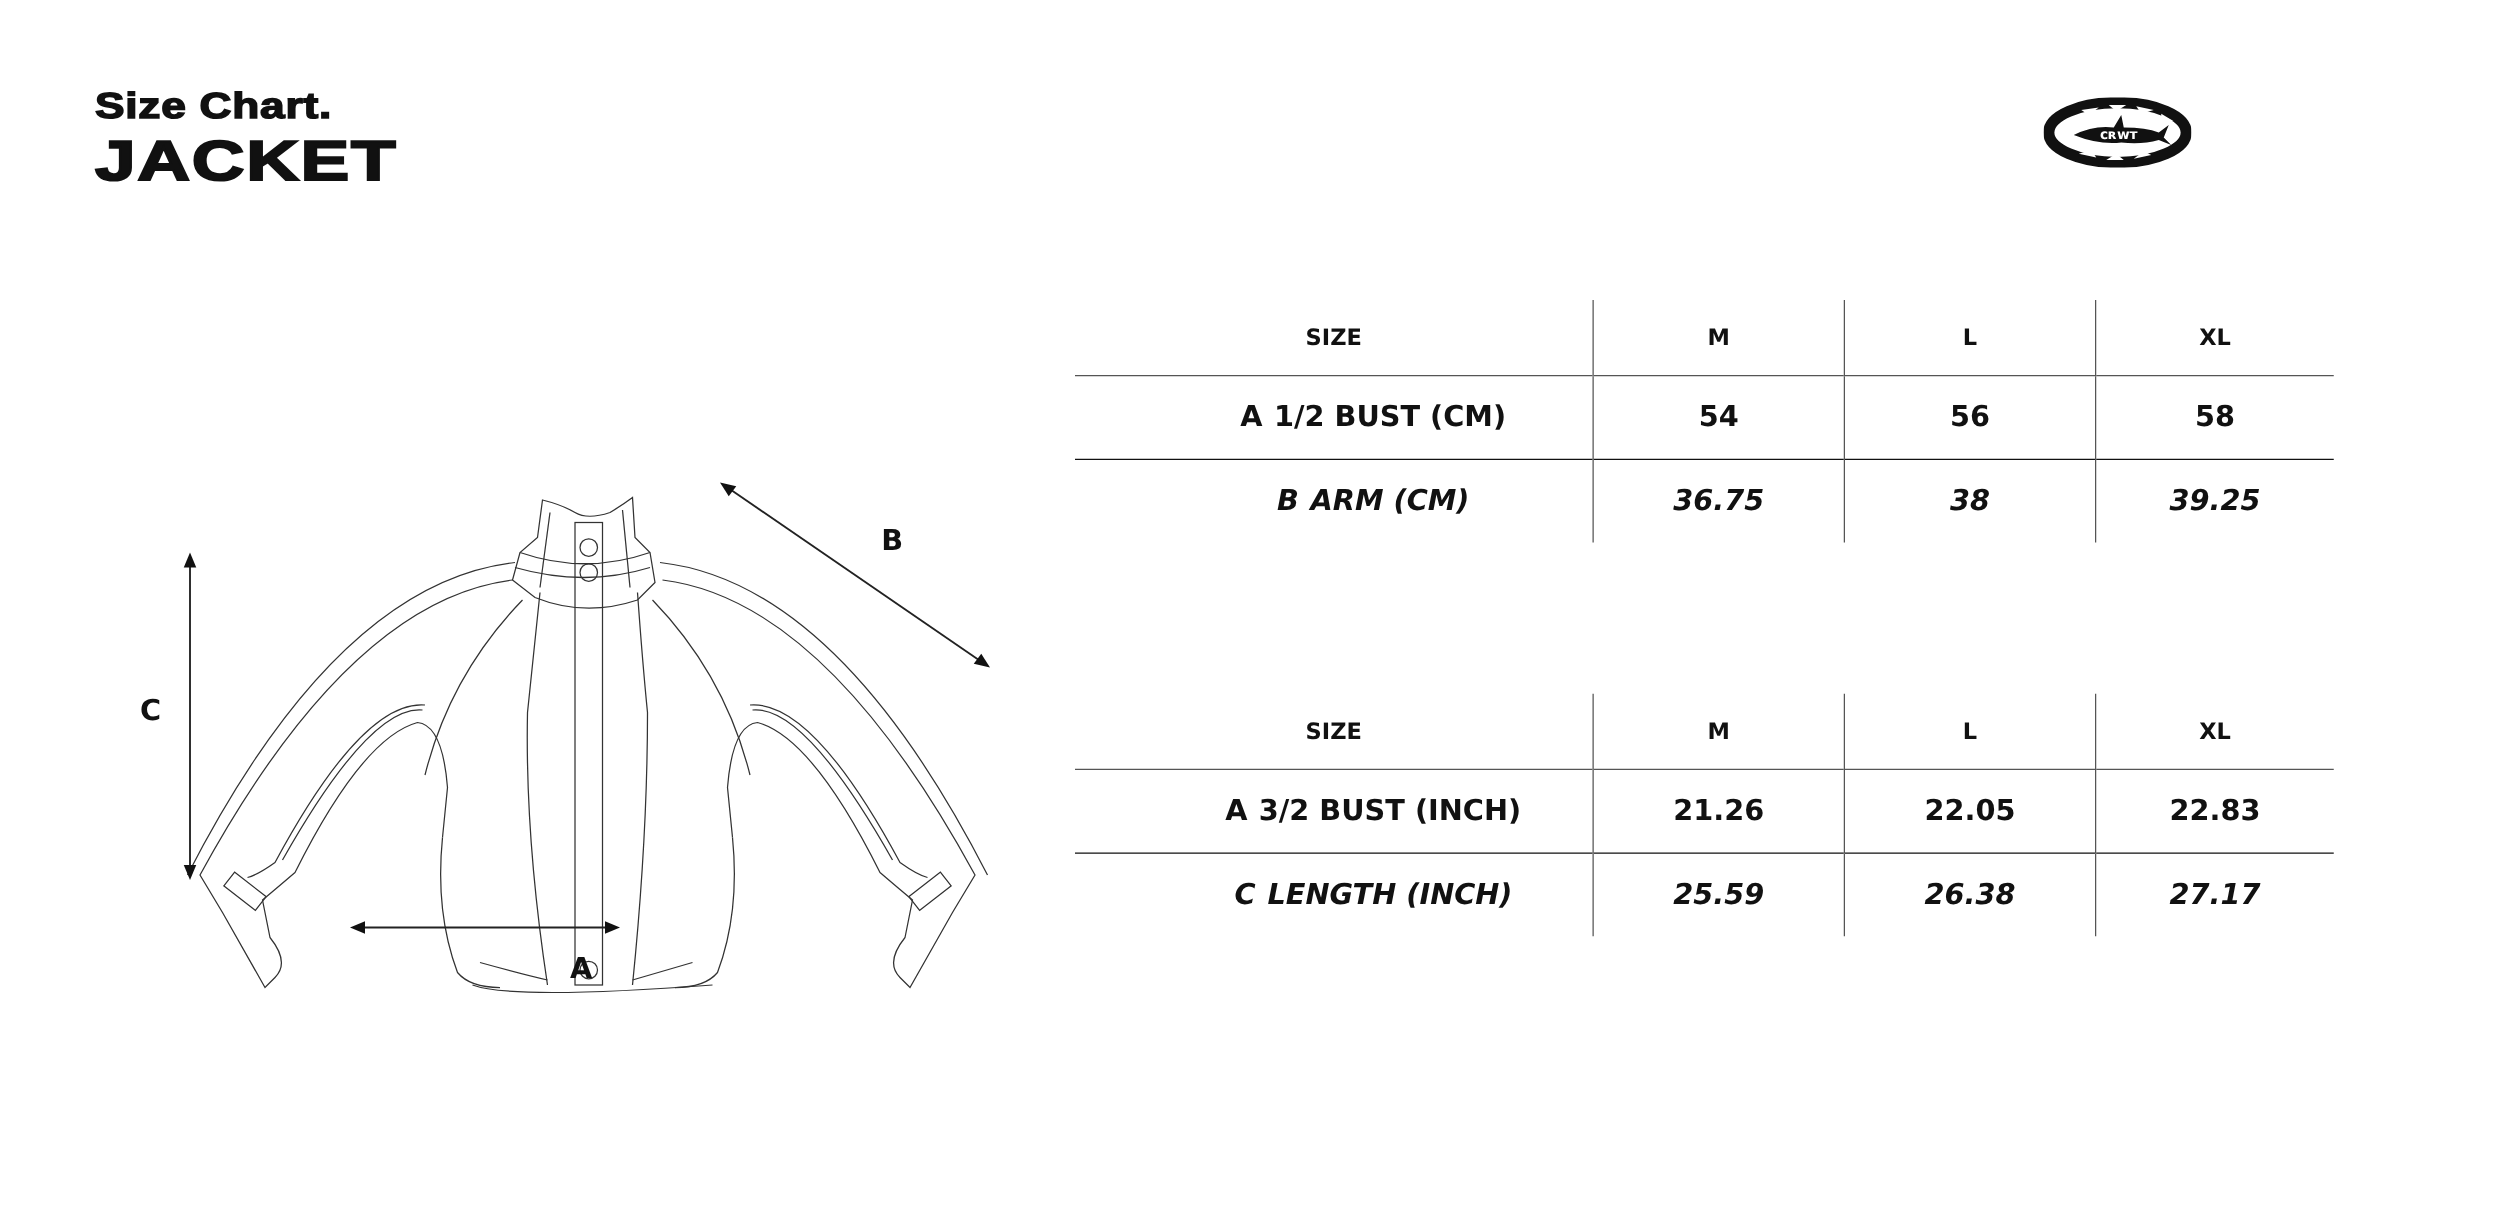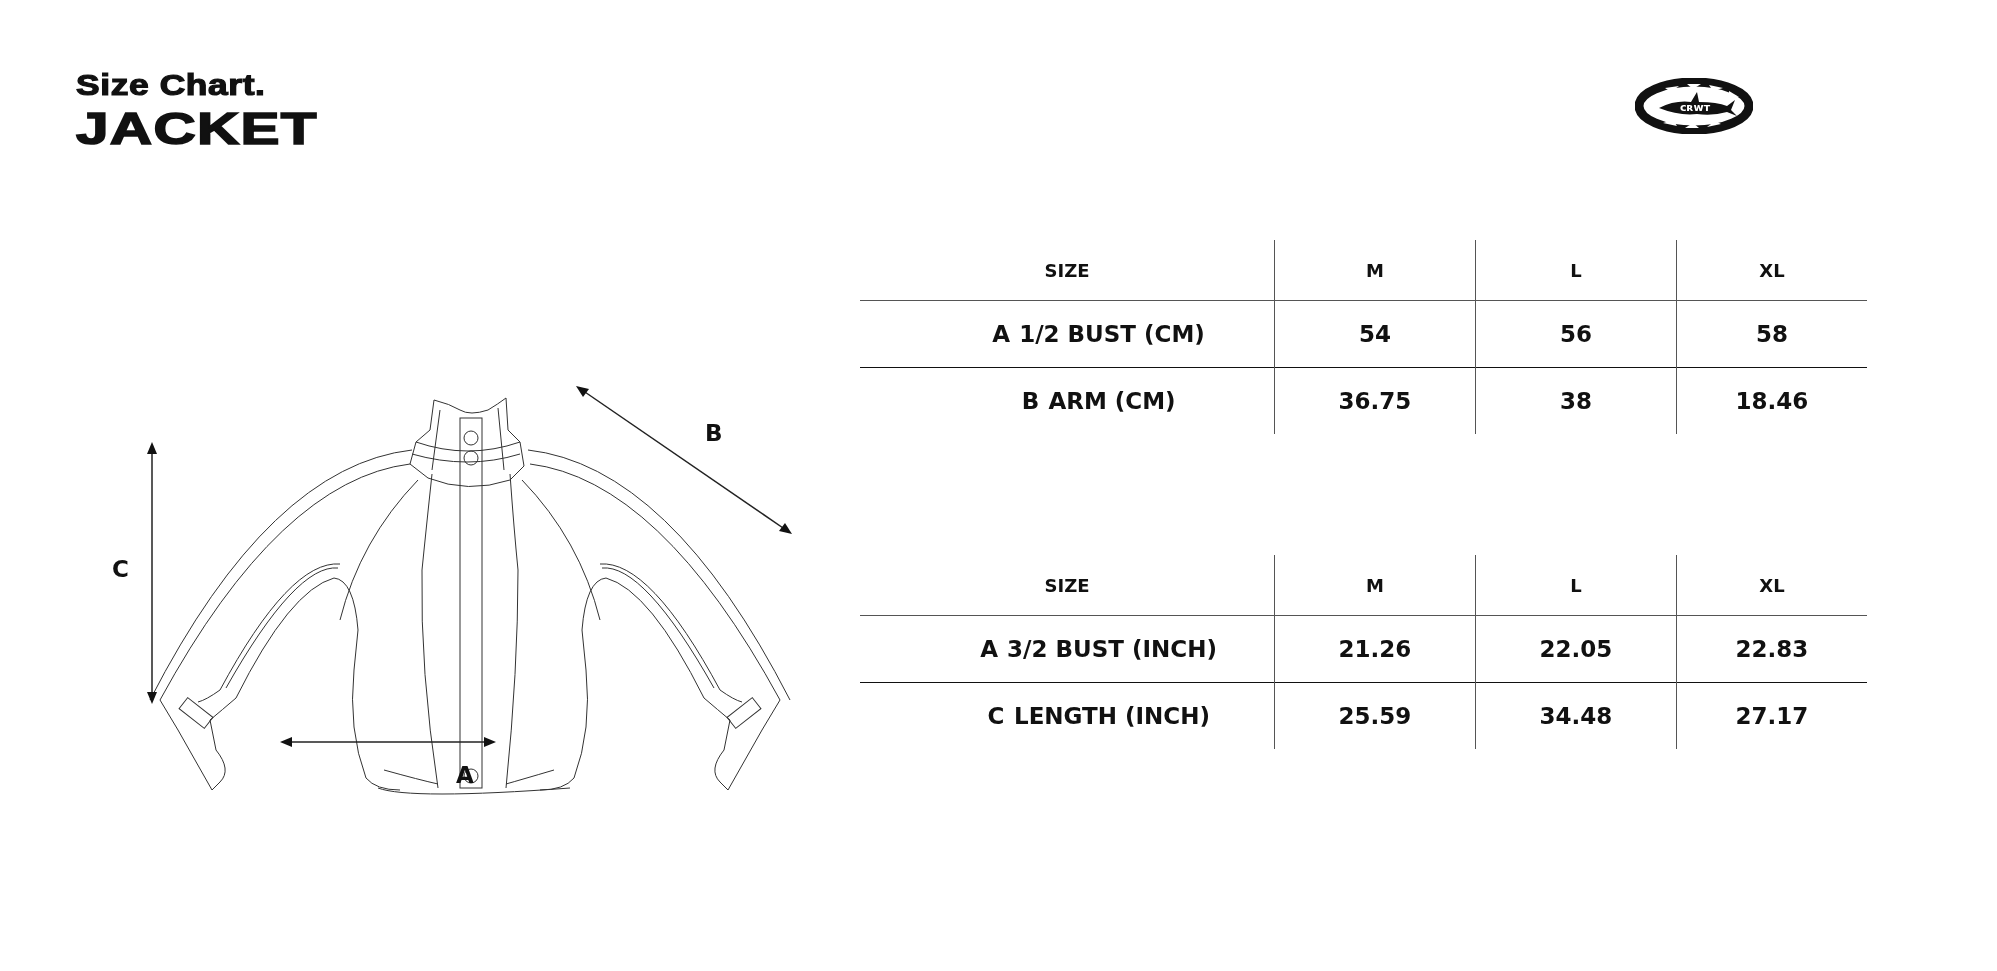--- a/index.html
+++ b/index.html
@@ -12,21 +12,21 @@
   .dim-label { position: absolute; font-family: "DejaVu Sans", sans-serif; font-weight: 700; font-size: 23px; color: #111; }
   .size-table { position: absolute; left: 860px; border-collapse: collapse; font-family: "DejaVu Sans", sans-serif; font-weight: 700; color: #111; }
   .size-table td, .size-table th { height: 66px; padding: 0; text-align: center; vertical-align: middle; font-size: 23px; font-weight: 700; }
   .size-table th { font-size: 18px; height: 60px; }
   .size-table .c0 { width: 360px; }
   .size-table .c1, .size-table .c2 { width: 200px; }
   .size-table .c3 { width: 190px; }
   .size-table th, .size-table td { border-left: 1.5px solid #555; }
   .size-table th.c0, .size-table td.c0 { border-left: none; }
   .size-table tr + tr td { border-top: 1.5px solid #555; }
-  .size-table tr.row-dark td { border-top: 1.5px solid #111; }
+  .size-table tr.row-dark td { border-top: 1.5px solid #111; font-style: italic; }
   .size-table td.c0 { text-align: center; padding-left: 54px; }
   .rowkey { display: inline-block; width: 36px; }
   .t1 { top: 240px; }
   .t2 { top: 555px; }
 </style>
 </head>
 <body>
 
 <div class="title-block">
   <div class="title-sub">Size Chart.</div>
@@ -114,21 +114,21 @@
   <tr>
     <td class="c0"><span class="rowkey">A</span><span>1/2 BUST (CM)</span></td>
     <td class="c1">54</td>
     <td class="c2">56</td>
     <td class="c3">58</td>
   </tr>
   <tr class="row-dark">
     <td class="c0"><span class="rowkey">B</span><span>ARM (CM)</span></td>
     <td class="c1">36.75</td>
     <td class="c2">38</td>
-    <td class="c3">18.46</td>
+    <td class="c3">39.25</td>
   </tr>
 </tbody>
   </table>
 
 <table class="size-table t2">
   <tbody>
       <tr>
     <th class="c0">SIZE</th>
     <th class="c1">M</th>
     <th class="c2">L</th>
@@ -136,17 +136,17 @@
   </tr>
   <tr>
     <td class="c0"><span class="rowkey">A</span><span>3/2 BUST (INCH)</span></td>
     <td class="c1">21.26</td>
     <td class="c2">22.05</td>
     <td class="c3">22.83</td>
   </tr>
   <tr class="row-dark">
     <td class="c0"><span class="rowkey">C</span><span>LENGTH (INCH)</span></td>
     <td class="c1">25.59</td>
-    <td class="c2">34.48</td>
+    <td class="c2">26.38</td>
     <td class="c3">27.17</td>
   </tr>
 </tbody>
   </table>
 
 </body></html>

